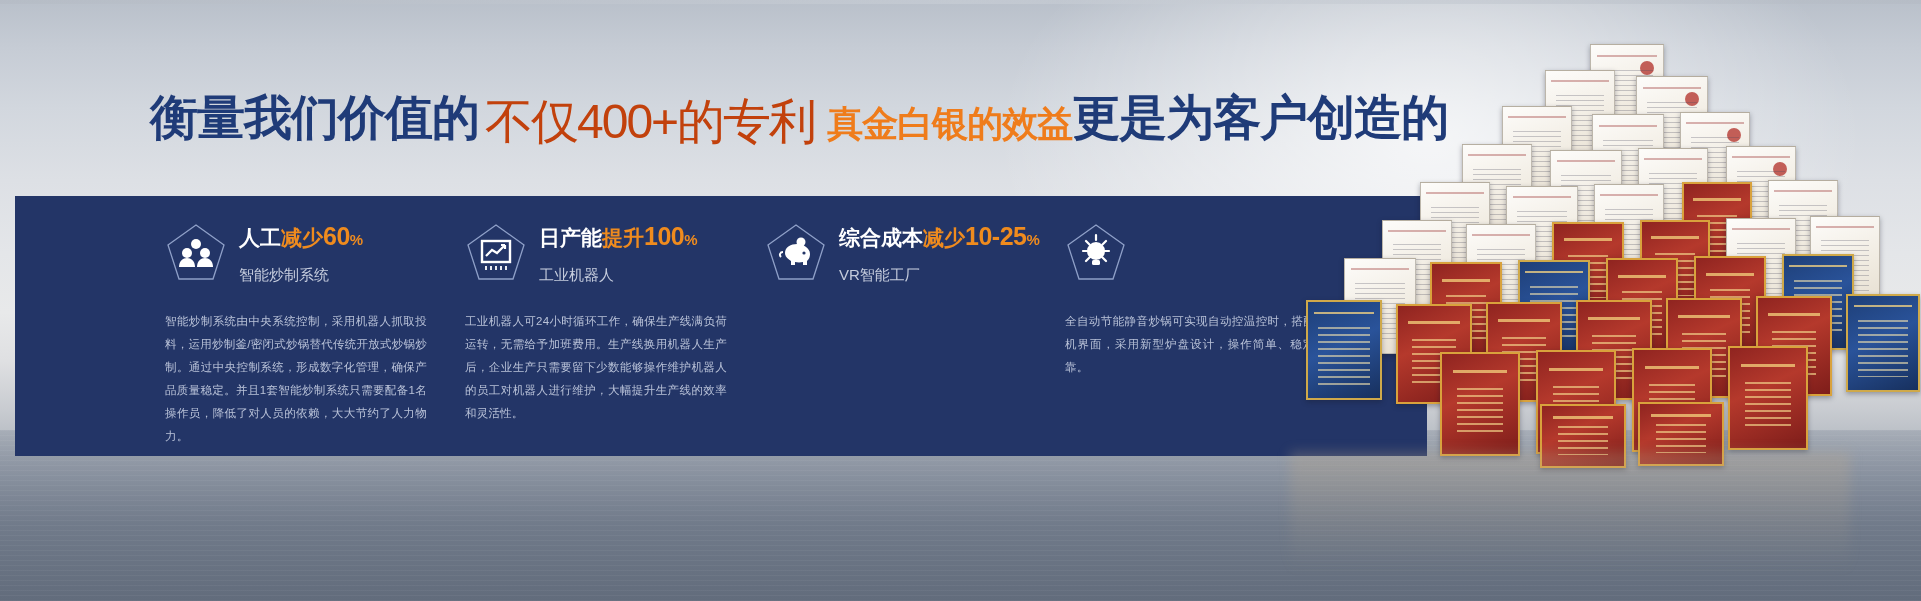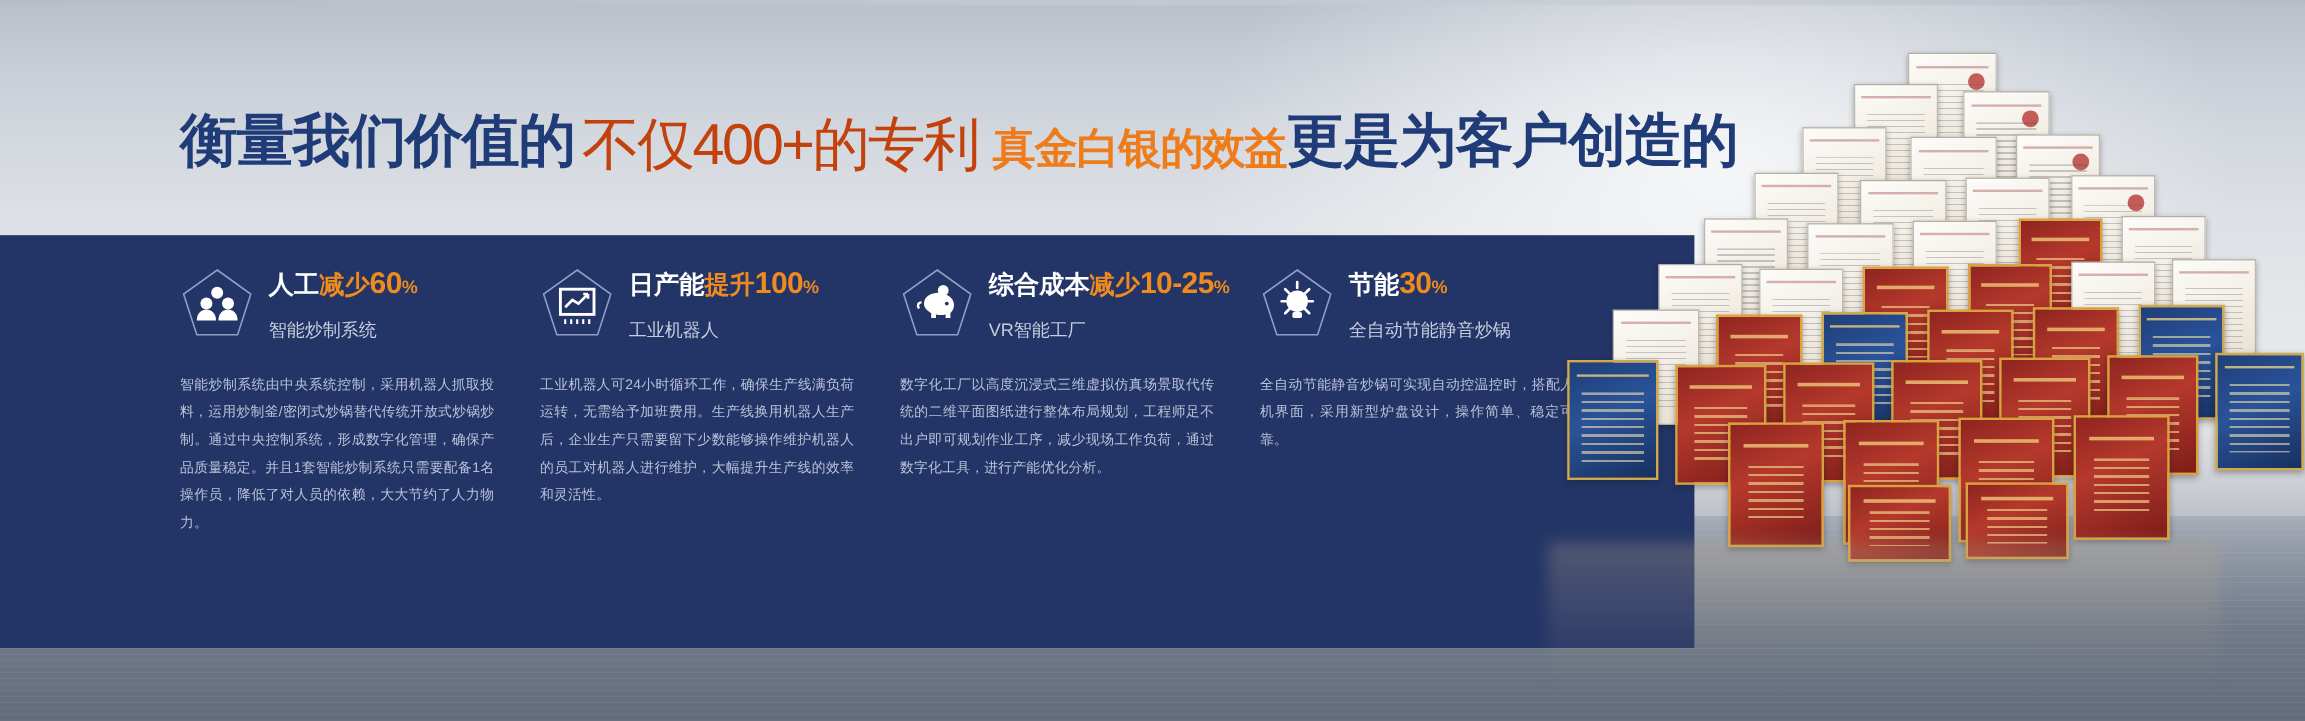--- a/index.html
+++ b/index.html
@@ -54,21 +54,21 @@
     font-size:48px; font-weight:400; color:#c2410c;
     letter-spacing:-2px; padding:0 6px;
   }
   .hl-orange{
     font-size:36px; font-weight:900; color:#ef7c1b;
     padding-bottom:4px; padding-left:6px;
   }
 
   
   .panel{
-    position:absolute; left:0; top:196px; width:1412px; height:344px;
+    position:absolute; left:15px; top:196px; width:1412px; height:260px;
     background:#233567;
   }
   .panel-inner{
     position:absolute; left:150px; top:0; width:1200px; height:268px;
     display:flex;
   }
   .feature{ width:300px; padding-right:38px; position:relative; }
 
   .feat-head{ display:flex; align-items:center; height:92px; padding-top:22px; }
 
@@ -223,38 +223,31 @@
             <circle cx="39" cy="31" r="1.6" fill="#233567"></circle>
           </svg>
         </div>
         <div class="feat-text">
           <div class="feat-title">
             <span>综合成本</span><span class="accent">减少</span><span class="num">10-25</span><span class="pct">%</span>
           </div>
           <div class="feat-sub">VR智能工厂</div>
         </div>
       </div>
-      <div class="feat-body">数字化工厂以高度沉浸式三维虚拟仿真场景取代传统的二维平面图纸进行整体布局规划，工程师足不出户即可规划作业工序，减少现场工作负荷，通过数字化工具，进行产能优化分析。</div>
     </div>
 
     <div class="feature">
       <div class="feat-head">
         <div class="penta">
           <svg viewBox="0 0 62 62">
             <polygon points="31,3 59,23 48,57 14,57 3,23" fill="none" stroke="#8fa0c8" stroke-width="1.3"></polygon>
             <circle cx="31" cy="29" r="9" fill="#fff"></circle>
             <rect x="27" y="38" width="8" height="5" rx="1.5" fill="#fff"></rect>
             <path d="M31 13v5M18 29h5M39 29h5M21 19l3.5 3.5M41 19l-3.5 3.5M21 39l3.5-3.5M41 39l-3.5-3.5" stroke="#fff" stroke-width="2.2" stroke-linecap="round"></path>
           </svg>
-        </div>
-        <div class="feat-text">
-          <div class="feat-title">
-            <span>节能</span><span class="accent"></span><span class="num">30</span><span class="pct">%</span>
-          </div>
-          <div class="feat-sub">全自动节能静音炒锅</div>
         </div>
       </div>
       <div class="feat-body">全自动节能静音炒锅可实现自动控温控时，搭配人机界面，采用新型炉盘设计，操作简单、稳定可靠。</div>
     </div>
 
   </div>
 </div>
 
 <div class="certs">
   <div class="cert" style="left:350px; top:14px;  width:74px; height:100px;">

